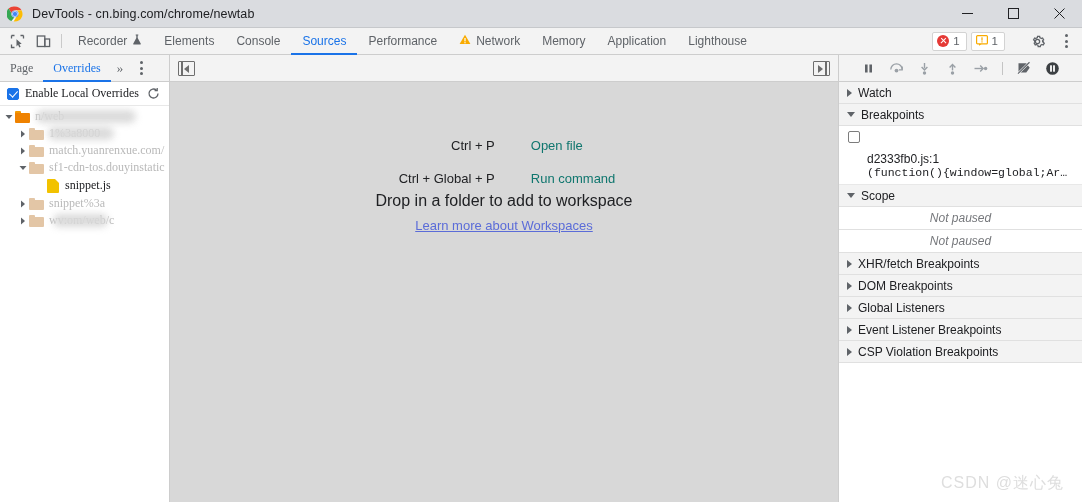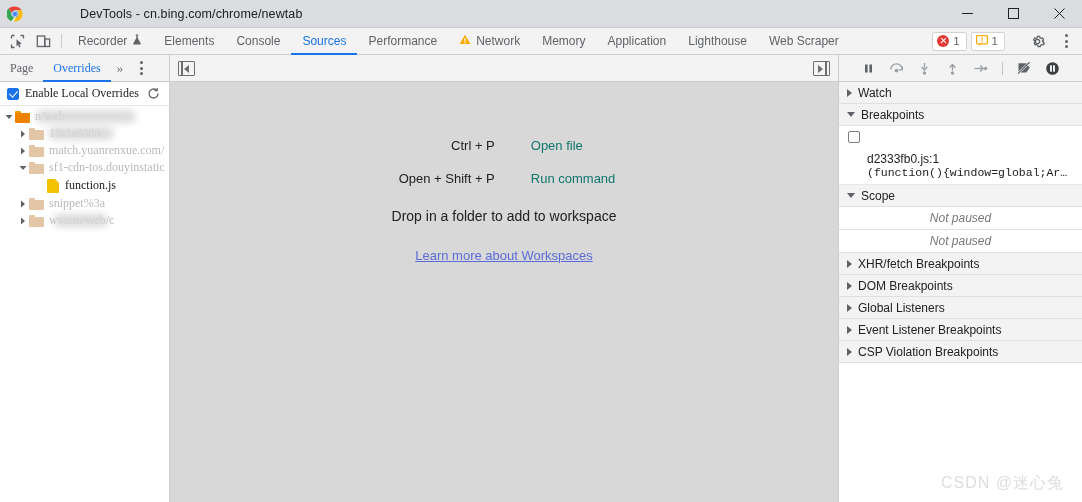--- a/index.html
+++ b/index.html
@@ -12,21 +12,21 @@
     overflow: hidden;
   }
   #app { width: 1082px; height: 502px; display: flex; flex-direction: column; position: relative; }
 
   
   .titlebar {
     height: 28px; background: #dadce0; display: flex; align-items: center;
     border-bottom: 1px solid #c6c8cb; flex: 0 0 28px;
   }
   .chrome-logo { width: 16px; height: 16px; margin-left: 7px; margin-right: 9px; position: relative; }
-  .win-title { font-size: 12.5px; color: #202124; letter-spacing: .1px; margin-left: 48px; }
+  .win-title { font-size: 12.5px; color: #202124; letter-spacing: .1px; }
   .win-ctrl-group { margin-left: auto; display: flex; height: 28px; }
   .win-ctrl { width: 46px; height: 28px; display: flex; align-items: center; justify-content: center; }
   .win-ctrl svg { display: block; }
 
   
   .tabbar {
     height: 27px; background: #f3f3f3; display: flex; align-items: stretch;
     border-bottom: 1px solid #cdcdcd; flex: 0 0 27px; position: relative;
   }
   .tb-icon-btn { width: 26px; display: flex; align-items: center; justify-content: center; }
@@ -108,22 +108,22 @@
   .panel-toggle { width: 17px; height: 15px; border: 1.4px solid #6e6e6e; border-radius: 1px; display: flex; align-items: center; position: relative; }
   .panel-toggle::before { content: ""; position: absolute; left: 2.4px; top: -0.6px; bottom: -0.6px; width: 1.4px; background: #6e6e6e; }
   .panel-toggle.right::before { left: auto; right: 2.4px; }
   .panel-toggle .arrow { position: absolute; left: 5px; top: 3px; width: 0; height: 0; border-style: solid; border-width: 4px 5px 4px 0; border-color: transparent #6e6e6e transparent transparent; }
   .panel-toggle.right .arrow { left: 4px; border-width: 4px 0 4px 5px; border-color: transparent transparent transparent #6e6e6e; }
   .editor-body { flex: 1; background: #d8d8d8; display: flex; align-items: flex-start; justify-content: center; padding-top: 56px; }
   .hints { display: flex; flex-direction: column; align-items: center; }
   .hint-grid { display: grid; grid-template-columns: auto auto; column-gap: 36px; row-gap: 18px; margin-left: 6px; }
   .hint-key { text-align: right; font-size: 13px; color: #202124; white-space: nowrap; }
   .hint-act { text-align: left; font-size: 13px; color: #0f766e; white-space: nowrap; }
-  .hint-drop { margin-top: 22px; font-size: 14px; color: #202124; }
-  .hint-link { margin-top: 24px; font-size: 13px; color: #5b6cd8; text-decoration: underline; }
+  .hint-drop { margin-top: 6px; font-size: 16px; color: #202124; }
+  .hint-link { margin-top: 8px; font-size: 13px; color: #5b6cd8; text-decoration: underline; }
 
   
   .debugger { width: 244px; flex: 0 0 244px; display: flex; flex-direction: column; background: #fff; border-left: 1px solid #cdcdcd; }
   .dbg-toolbar { height: 27px; flex: 0 0 27px; background: #f3f3f3; border-bottom: 1px solid #cdcdcd; display: flex; align-items: center; justify-content: center; gap: 11px; }
   .dbg-btn { width: 17px; height: 17px; display: flex; align-items: center; justify-content: center; }
   .dbg-sep { width: 1px; height: 13px; background: #c4c4c4; margin: 0 2px; }
   .dbg-scroll { flex: 1; overflow: hidden; }
   .sec-head {
     height: 22px; display: flex; align-items: center; gap: 6px; padding-left: 8px;
     background: #f3f3f3; border-bottom: 1px solid #e0e0e0; font-size: 12px; color: #202124;
@@ -228,23 +228,20 @@
     </div>
     <div class="maintab">
       <span>Memory</span>
     </div>
     <div class="maintab">
       <span>Application</span>
     </div>
     <div class="maintab">
       <span>Lighthouse</span>
     </div>
-    <div class="maintab">
-      <span>Web Scraper</span>
-    </div>
 
     <div class="badges">
       <div class="badge">
         <span class="badge-dot-err"></span>
         <span>1</span>
       </div>
       <div class="badge">
         <span>
           <svg width="12" height="11" viewBox="0 0 12 11">
               <rect x="0.6" y="0.6" width="10.8" height="8.3" rx="1" fill="none" stroke="#f9ab00" stroke-width="1.2"></rect>
@@ -354,21 +351,21 @@
               <span class="f-body"></span>
             </span>
           <span class="tname">sf1-cdn-tos.douyinstatic</span>
         </div>
 
         <div class="trow" style="padding-left:47px; height:19px;">
           <span class="jsfile">
               <span class="f-main"></span>
               <span class="f-corner"></span>
             </span>
-          <span class="tname dark">function.js</span>
+          <span class="tname dark">snippet.js</span>
         </div>
 
         <div class="trow" style="padding-left:16px;">
           <span class="twist">
             <svg width="8" height="8" viewBox="0 0 8 8">
                 <path d="M2 0.5l4 3.5-4 3.5z" fill="#5f6368"></path>
               </svg>
           </span>
           <span class="folder plain">
               <span class="f-tab"></span>
@@ -402,21 +399,21 @@
           </span>
         <span class="panel-toggle right">
             <span class="arrow"></span>
           </span>
       </div>
       <div class="editor-body">
         <div class="hints">
           <div class="hint-grid">
             <div class="hint-key">Ctrl + P</div>
             <div class="hint-act">Open file</div>
-            <div class="hint-key">Open + Shift + P</div>
+            <div class="hint-key">Ctrl + Global + P</div>
             <div class="hint-act">Run command</div>
           </div>
           <div class="hint-drop">Drop in a folder to add to workspace</div>
           <a class="hint-link" href="#">Learn more about Workspaces</a>
         </div>
       </div>
     </div>
 
     <div class="debugger">
       <div class="dbg-toolbar">

